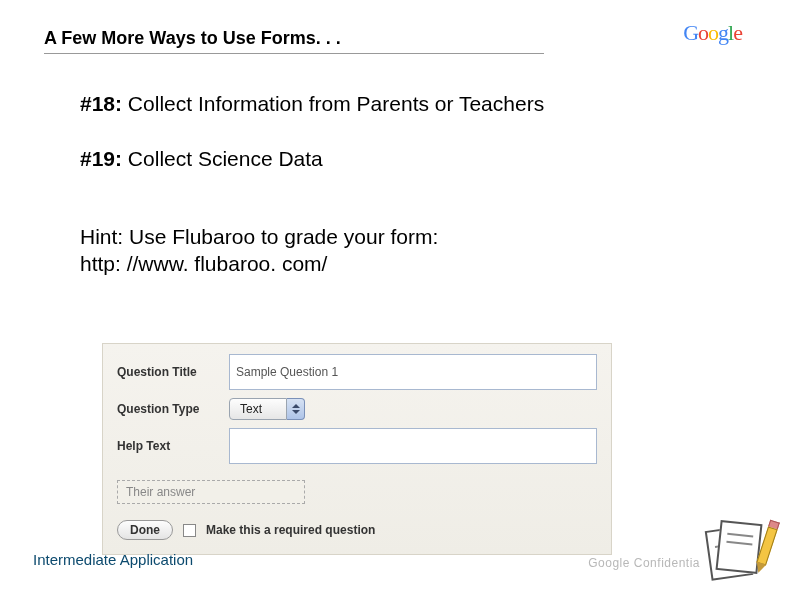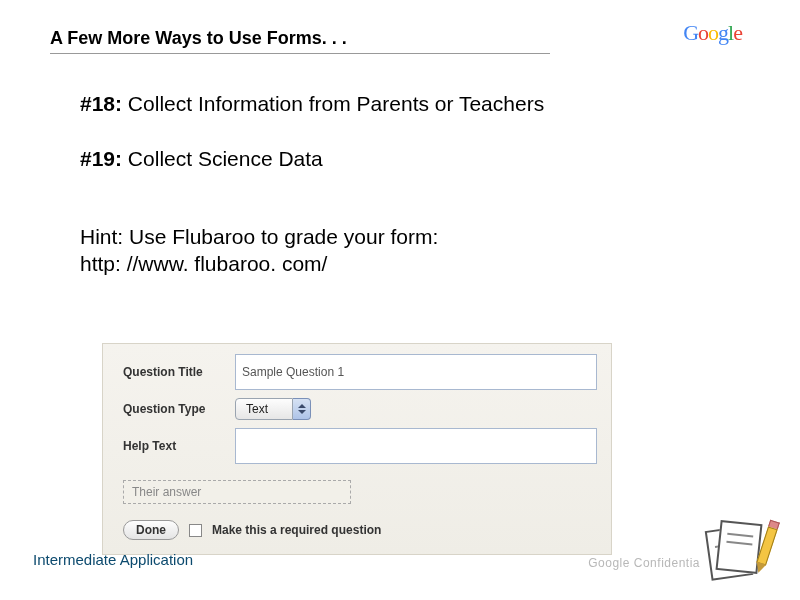--- a/index.html
+++ b/index.html
@@ -7,21 +7,21 @@
     width: 800px;
     height: 600px;
     background: #fff;
     font-family: Arial, Helvetica, sans-serif;
     position: relative;
     overflow: hidden;
   }
   .header {
     position: absolute;
     top: 28px;
-    left: 50px;
+    left: 44px;
     right: 60px;
   }
   .title {
     font-size: 18px;
     font-weight: bold;
     color: #000;
     padding-bottom: 4px;
     border-bottom: 1px solid #999;
     width: 500px;
   }
@@ -58,21 +58,21 @@
     margin-top: 50px;
     line-height: 1.3;
   }
   .form-panel {
     position: absolute;
     top: 343px;
     left: 102px;
     width: 510px;
     background: linear-gradient(#f5f3ee, #efede6);
     border: 1px solid #d8d4c8;
-    padding: 10px 14px 14px 20px;
+    padding: 10px 14px 14px 14px;
     font-size: 12px;
   }
   .form-row {
     display: flex;
     align-items: center;
     margin-bottom: 8px;
   }
   .form-label {
     width: 112px;
     font-weight: bold;
@@ -122,21 +122,21 @@
     border-bottom: 4px solid #3a4a6a;
   }
   .tri-down {
     width: 0; height: 0;
     border-left: 4px solid transparent;
     border-right: 4px solid transparent;
     border-top: 4px solid #3a4a6a;
   }
   .answer-box {
     margin-top: 16px;
-    width: 228px;
+    width: 188px;
     border: 1px dashed #aaa;
     background: #f2f0e9;
     color: #888;
     font-size: 12px;
     padding: 4px 8px;
   }
   .bottom-row {
     margin-top: 16px;
     display: flex;
     align-items: center;

